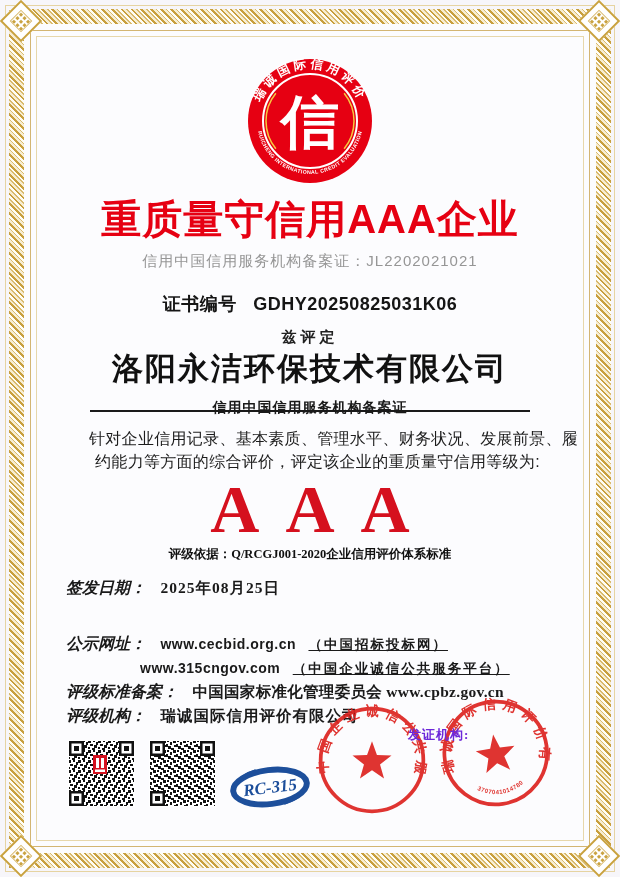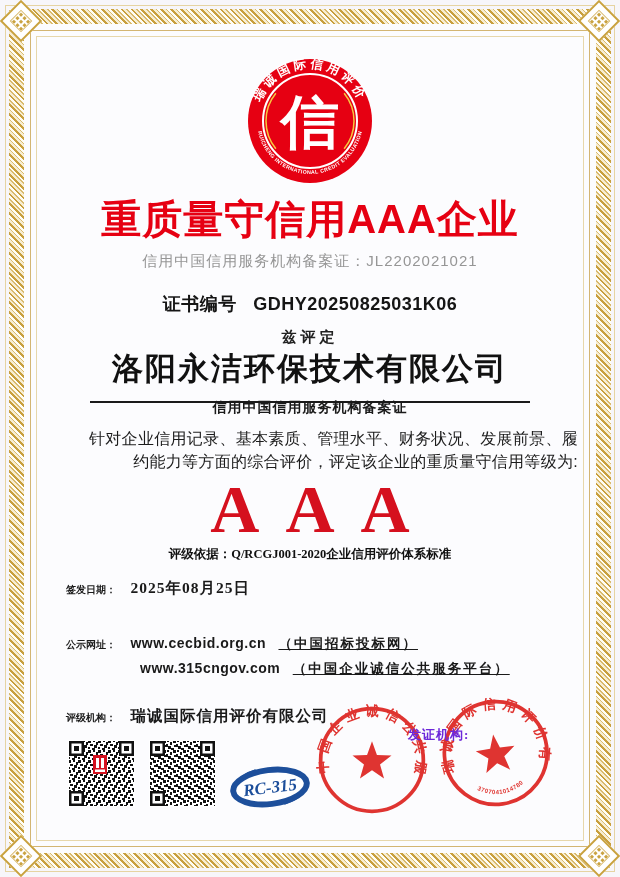--- a/index.html
+++ b/index.html
@@ -33,32 +33,32 @@
   .content{position:absolute;inset:0;z-index:4;}
   .blk{position:absolute;left:0;right:0;text-align:center;}
   .logo-wrap{top:56px;}
   .title{top:192px;font-size:40px;font-weight:900;color:#e60012;letter-spacing:1px;}
   .subtitle{top:252px;font-size:15px;color:#969696;letter-spacing:1px;}
   .certline{top:292px;font-size:18px;font-weight:700;color:#151515;letter-spacing:.5px;}
   .hereby{top:328px;font-size:15px;font-weight:700;letter-spacing:4px;color:#222;
           font-family:"Liberation Serif","DejaVu Serif",serif;}
   .companywrap{top:348px;}
   .company{display:inline-block;min-width:420px;font-size:31px;font-weight:700;color:#111;
-           letter-spacing:2px;padding:0 10px 11px;border-bottom:2px solid #1a1a1a;
+           letter-spacing:2px;padding:0 10px 20px;border-bottom:2px solid #1a1a1a;
            font-family:"Liberation Serif","DejaVu Serif",serif;}
   .address{top:399px;font-size:14px;font-weight:700;color:#1a1a1a;letter-spacing:1px;}
-  .para{top:428px;left:57px;right:42px;text-align:right;text-indent:2em;font-size:16px;
+  .para{top:428px;left:57px;right:42px;text-align:center;text-indent:2em;font-size:16px;
         line-height:1.42;color:#1c1c1c;letter-spacing:.3px;}
   .grade{top:470px;font-size:68px;font-weight:900;color:#d5101e;letter-spacing:26px;padding-left:26px;
          font-family:"Liberation Serif","DejaVu Serif",serif;}
   .basis{top:546px;font-size:12.5px;font-weight:700;color:#111;
          font-family:"Liberation Serif","DejaVu Serif",serif;}
 
   .frow{position:absolute;left:66px;text-align:left;color:#1a1a1a;white-space:nowrap;}
-  .flabel{font-family:"Liberation Serif","DejaVu Serif",serif;font-weight:700;font-size:10px;margin-right:10px;}
+  .flabel{font-family:"Liberation Serif","DejaVu Serif",serif;font-weight:700;font-size:16px;margin-right:10px;font-style:italic;}
   .fval-serif{font-family:"Liberation Serif","DejaVu Serif",serif;font-weight:700;font-size:15.5px;letter-spacing:1px;margin-top:20px;}
   .fval-url{font-weight:700;font-size:14px;letter-spacing:.5px;}
   .fnote{font-weight:700;font-size:13.5px;letter-spacing:2px;margin-left:8px;text-decoration:underline;}
   .r1{top:578px;} .r2{top:606px;} .r3{top:634px;} .r4{top:659px;padding-left:74px;}
   .r5{top:682px;} .r6{top:706px;}
 
   .issuer{position:absolute;left:408px;top:726px;font-size:13px;font-weight:700;color:#6d28d9;z-index:6;
           font-family:"Liberation Serif","DejaVu Serif",serif;letter-spacing:1px;}
   .qr{position:absolute;top:740px;z-index:5;}
   .qr1{left:68px;} .qr2{left:149px;}
@@ -148,20 +148,24 @@
     </div>
     <div class="frow r3">
       <span class="flabel">公示网址：</span>
       <span class="fval-url">www.cecbid.org.cn</span>
       <span class="fnote">（中国招标投标网）</span>
     </div>
     <div class="frow r4">
       <span class="fval-url">www.315cngov.com</span>
       <span class="fnote">（中国企业诚信公共服务平台）</span>
     </div>
+    <div class="frow r5">
+      <span class="flabel">评级标准备案：</span>
+      <span class="fval-serif" style="letter-spacing:.3px">中国国家标准化管理委员会 www.cpbz.gov.cn</span>
+    </div>
     <div class="frow r6">
       <span class="flabel">评级机构：</span>
       <span class="fval-serif">瑞诚国际信用评价有限公司</span>
     </div>
 
     <div class="issuer">发证机构:</div>
 
     <div class="qr qr1">
       <svg width="67" height="67" viewBox="0 0 67 67">
         <rect width="67" height="67" fill="#fff"></rect>

